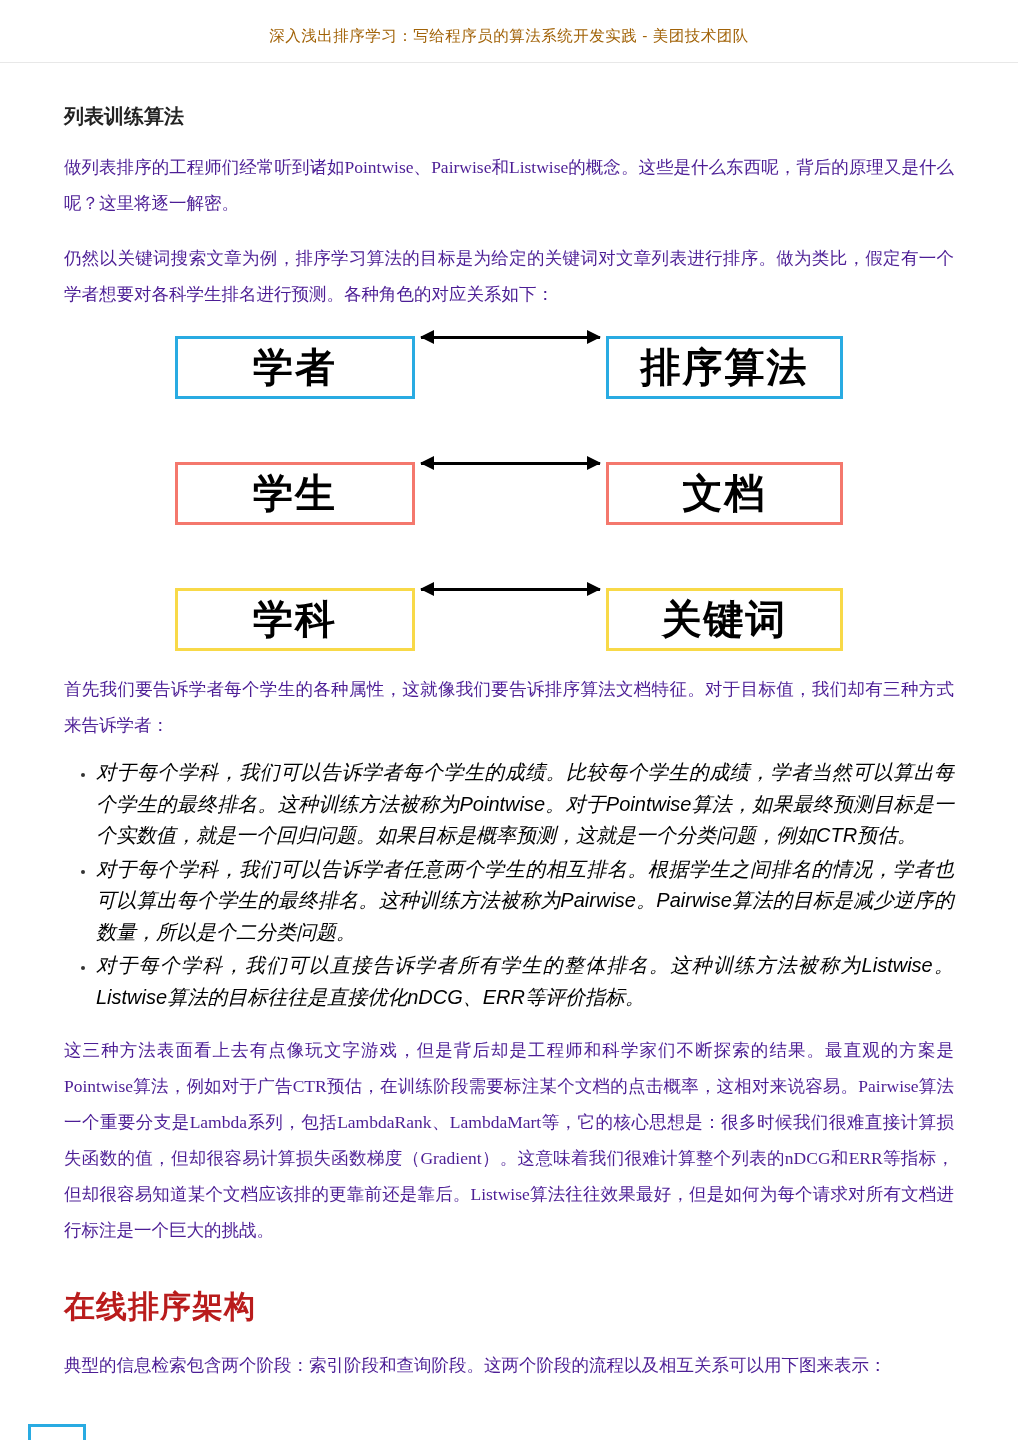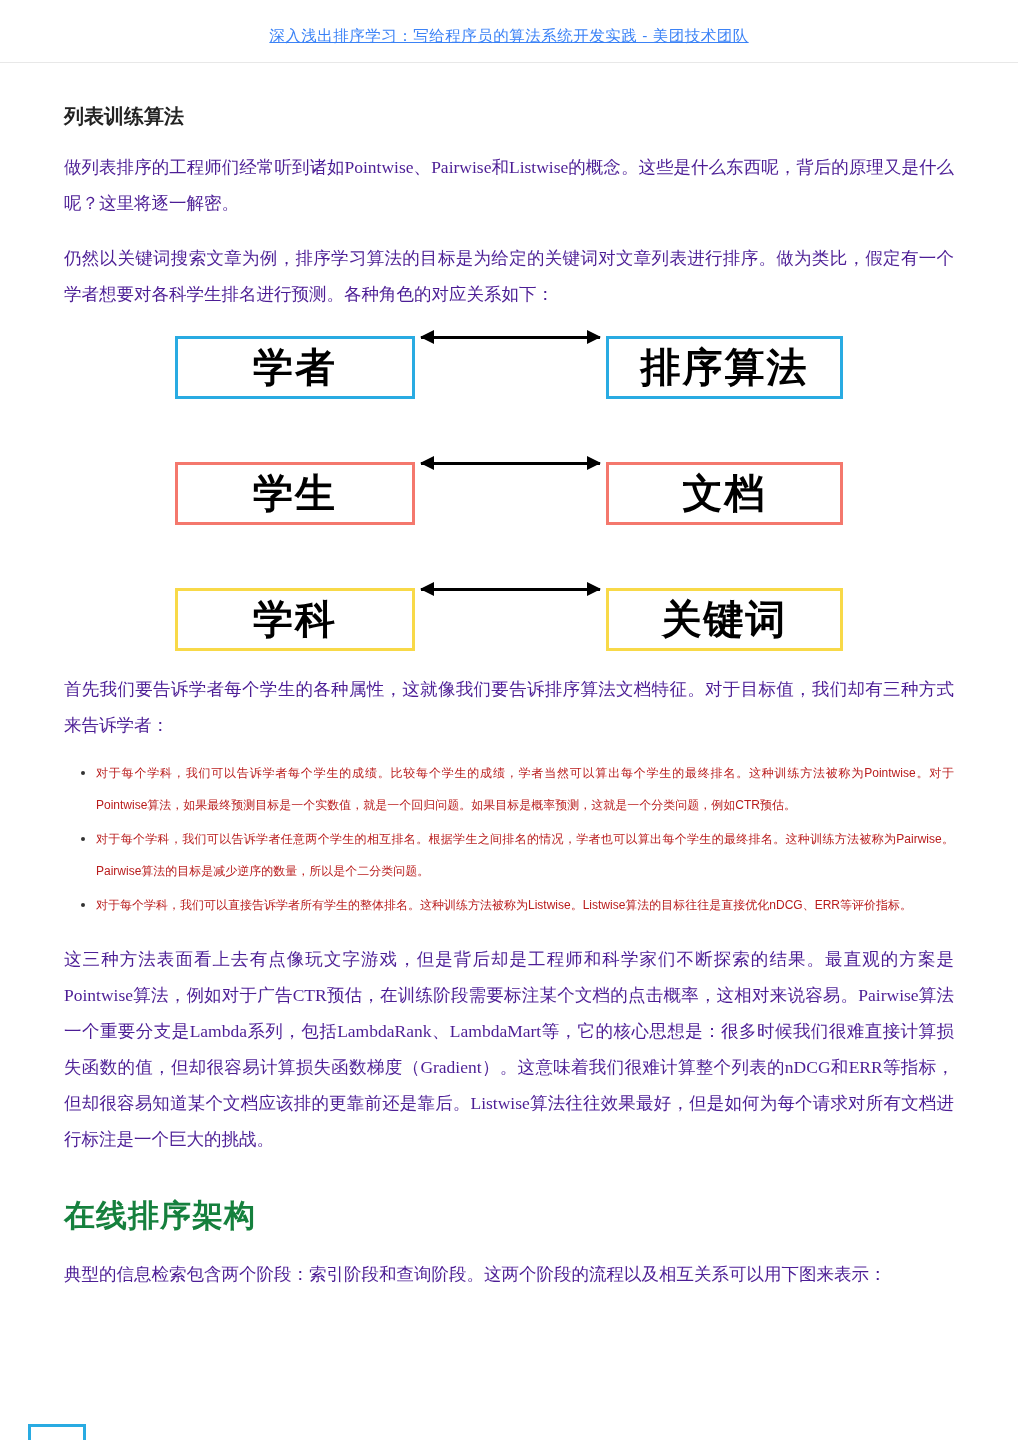--- a/index.html
+++ b/index.html
@@ -11,23 +11,22 @@
     font-family: "Liberation Sans", "DejaVu Sans", sans-serif;
     color: #333;
   }
   .page-header {
     padding: 26px 20px 15px 20px;
     text-align: center;
     border-bottom: 1px solid #e8e8e8;
   }
   .page-header .title {
     font-size: 15.5px;
-    color: #3b82f6;
+    color: #a16207;
     letter-spacing: 0.5px;
-    text-decoration: underline;
   }
   .content {
     padding: 0 64px;
   }
   h3.sec-heading {
     margin-top: 40px;
     font-size: 20px;
     font-weight: 700;
     color: #222;
   }
@@ -81,32 +80,33 @@
     border-bottom: 7.5px solid transparent;
   }
   .d-arrow::before { left: -1px; border-right: 14px solid #000; }
   .d-arrow::after  { right: -1px; border-left: 14px solid #000; }
   
   ul.bullets {
     margin-top: 14px;
     padding-left: 32px;
   }
   ul.bullets li {
-    font-size: 12px;
+    font-size: 20px;
     line-height: 31.5px;
     margin-bottom: 2px;
-    color: #b91c1c;
+    color: #000000;
     text-align: justify;
+    font-style: italic;
   }
   ul.bullets li::marker { color: #333; font-size: 13px; }
   h1.big-heading {
     margin-top: 38px;
     font-size: 31px;
     font-weight: 700;
-    color: #15803d;
+    color: #b91c1c;
     letter-spacing: 1px;
   }
   .next-figure-sliver {
     position: absolute;
     left: 28px;
     top: 1424px;
     width: 58px;
     height: 30px;
     border: 3px solid #29abe2;
     background: #fff;

